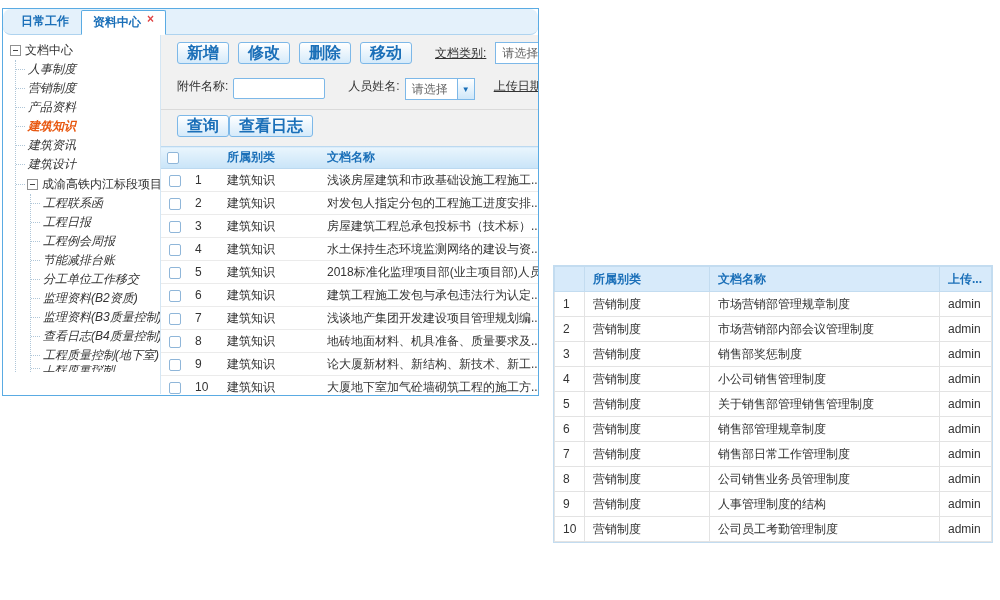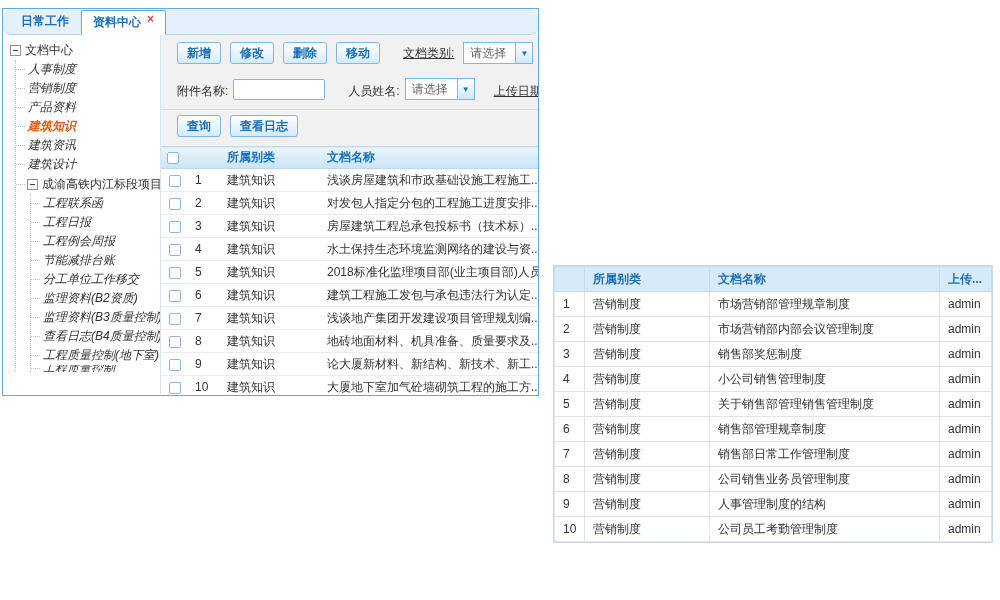--- a/index.html
+++ b/index.html
@@ -47,26 +47,26 @@
   .tree-item::before { content: ""; width: 9px; border-top: 1px dotted #afc6d8; margin-right: 3px; flex: none; }
   .tree-item.selected { color: #e8570f; font-weight: bold; }
   .tree-item.partial { height: 7px; overflow: hidden; }
   .tree-root-row.sub { margin-left: 0; }
   .hconn { width: 9px; border-top: 1px dotted #afc6d8; margin-right: 2px; flex: none; }
   .lvl2 { margin-left: 14px; border-left: 1px dotted #afc6d8; }
 
   
   .main { flex: 1; background: #f1f1f1; overflow: hidden; display: flex; flex-direction: column; }
   .row1 { display: flex; align-items: center; margin: 7px 0 0 16px; gap: 9px; white-space: nowrap; overflow: hidden; }
-  .row2 { display: flex; align-items: flex-end; margin: 14px 0 0 16px; gap: 5px; white-space: nowrap; overflow: hidden; }
-  .row3 { display: flex; align-items: center; gap: 9px; margin-top: 9px; border-top: 1px solid #dadada; padding: 5px 0 5px 16px; }
+  .row2 { display: flex; align-items: flex-start; margin: 14px 0 0 16px; gap: 5px; white-space: nowrap; overflow: hidden; }
+  .row3 { display: flex; align-items: center; margin-top: 9px; border-top: 1px solid #dadada; padding: 5px 0 5px 16px; }
   .btn {
     height: 22px; padding: 0 9px; border: 1px solid #7db8e8; border-radius: 3px;
     background: linear-gradient(#ffffff, #d5eafa); color: #1a6fb8; font-weight: bold;
-    font-size: 12px; cursor: pointer; font-family: inherit; white-space: nowrap;
+    font-size: 16px; cursor: pointer; font-family: inherit; white-space: nowrap;
   }
   .filter-label { color: #333; }
   .ml14 { margin-left: 14px; text-decoration: underline; }
   .ml18 { margin-left: 18px; }
   .select {
     width: 70px; height: 22px; border: 1px solid #7db8e8; background: #fff;
     display: flex; align-items: center; border-radius: 0; overflow: hidden; cursor: pointer; flex: none;
   }
   .select .val { flex: 1; padding-left: 6px; color: #666; overflow: hidden; }
   .select .arrow {

